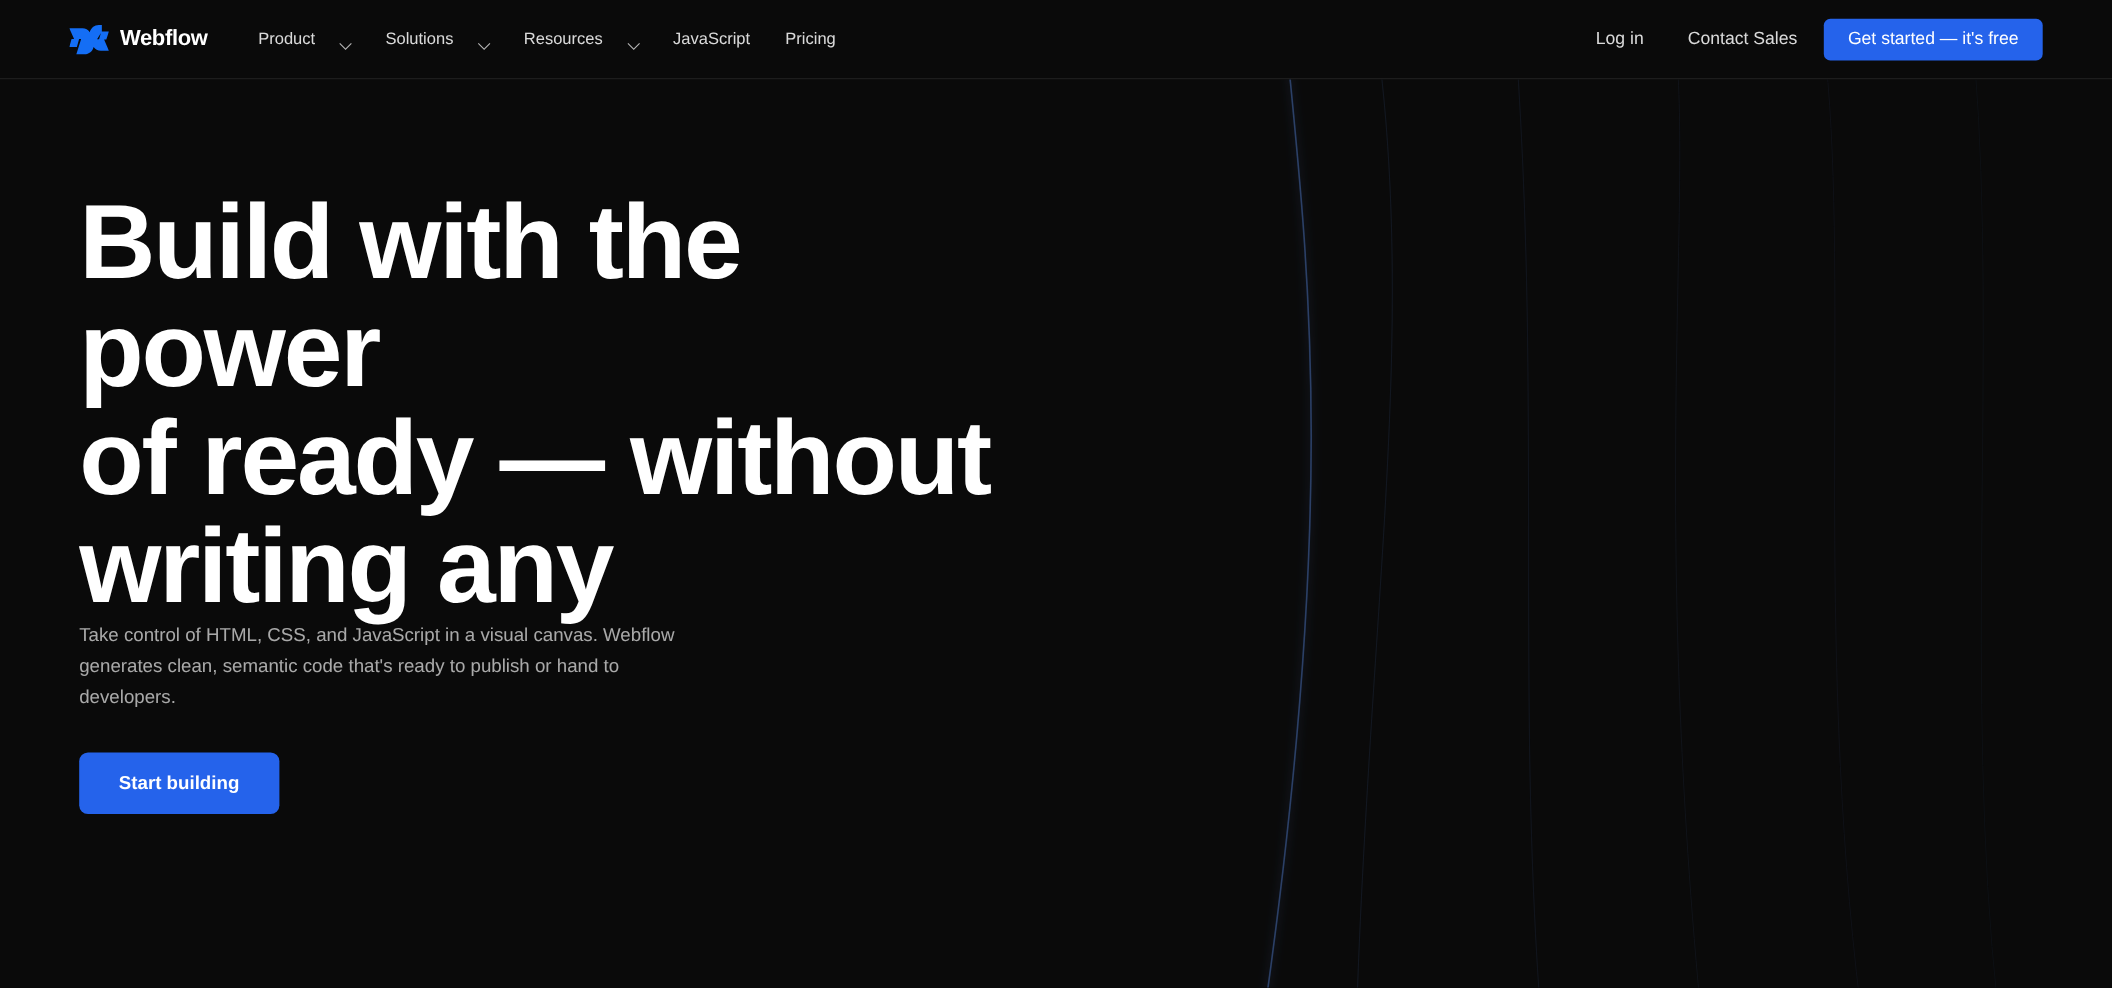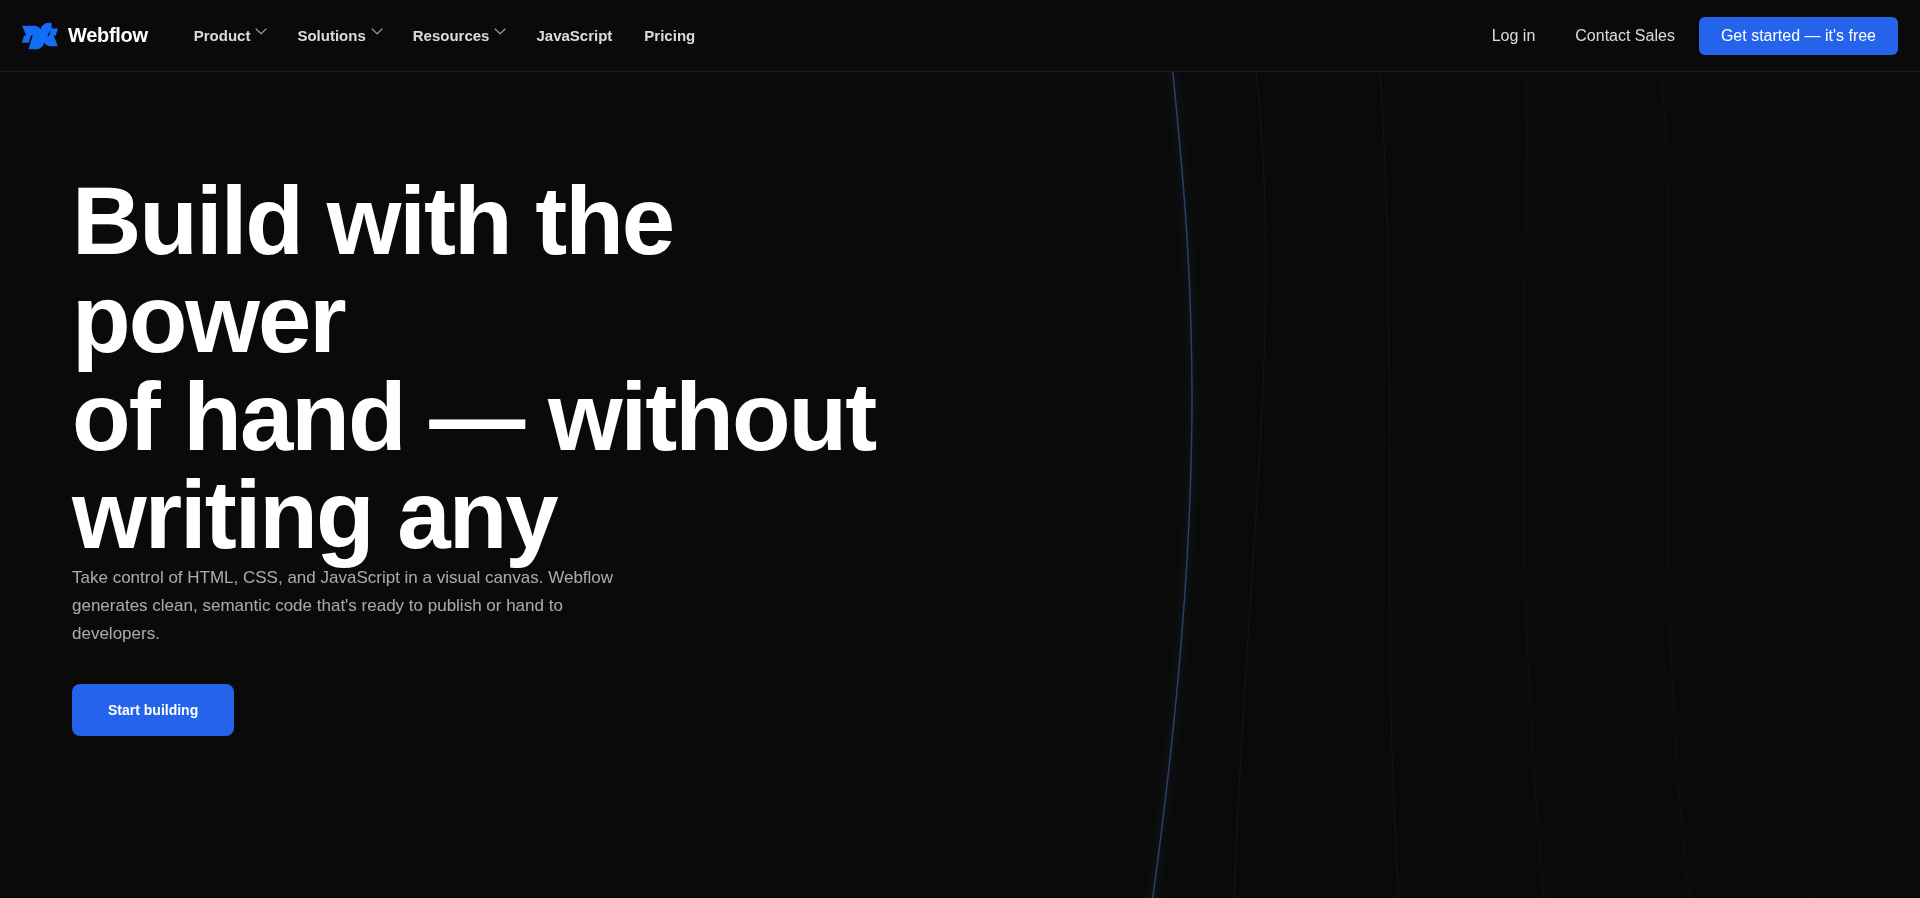--- a/index.html
+++ b/index.html
@@ -10,21 +10,21 @@
       font-family: -apple-system, BlinkMacSystemFont, "Segoe UI", Helvetica, Arial, sans-serif;
       min-height: 898px;
       overflow-x: hidden;
     }
 
     
     nav {
       display: flex;
       align-items: center;
       justify-content: space-between;
-      padding: 0 22px;
+      padding: 0 63px;
       height: 72px;
       background: #0a0a0a;
       border-bottom: 1px solid rgba(255,255,255,0.08);
       position: relative;
       z-index: 10;
     }
 
     .nav-left {
       display: flex;
       align-items: center;
@@ -54,26 +54,26 @@
       display: flex;
       align-items: center;
       gap: 4px;
       list-style: none;
     }
 
     .nav-links li a {
       color: rgba(255,255,255,0.85);
       text-decoration: none;
       font-size: 15px;
-      font-weight: 700;
+      font-weight: 400;
       padding: 8px 14px;
       border-radius: 6px;
       display: flex;
-      align-items: flex-start;
-      gap: 5px;
+      align-items: flex-end;
+      gap: 22px;
       transition: background 0.2s;
       white-space: nowrap;
     }
 
     .chevron {
       display: inline-block;
       width: 10px;
       height: 6px;
       position: relative;
     }
@@ -145,21 +145,21 @@
       color: rgba(255,255,255,0.65);
       max-width: 560px;
       margin-bottom: 36px;
     }
 
     .btn-start {
       display: inline-block;
       background: #2563eb;
       color: #fff;
       text-decoration: none;
-      font-size: 14px;
+      font-size: 17px;
       font-weight: 700;
       padding: 18px 36px;
       border-radius: 8px;
       cursor: pointer;
       border: none;
       transition: background 0.2s;
     }
 
     
     .hero-decoration {
@@ -220,21 +220,21 @@
     <a href="#">Log in</a>
     <a href="#">Contact Sales</a>
     <a href="#" class="btn-cta">Get started — it's free</a>
   </div>
 </nav>
 
 <section class="hero">
   <div class="hero-content">
     <h1 class="hero-heading">
       <span>Build with the power</span><br>
-      <span>of hand — without</span><br>
+      <span>of ready — without</span><br>
       <span>writing any</span>
     </h1>
     <p class="hero-sub">Take control of HTML, CSS, and JavaScript in a visual canvas. Webflow generates clean, semantic code that's ready to publish or hand to developers.</p>
     <button class="btn-start">Start building</button>
   </div>
 
   <svg class="hero-decoration" viewBox="0 0 1200 826" fill="none" xmlns="http://www.w3.org/2000/svg" preserveAspectRatio="xMidYMid slice">
 
     <path d="M480 0 C500 200, 520 400, 460 826" stroke="rgba(80,120,200,0.18)" stroke-width="1.2" fill="none"></path>
     <path d="M560 0 C590 250, 550 500, 540 826" stroke="rgba(80,120,200,0.12)" stroke-width="1" fill="none"></path>

